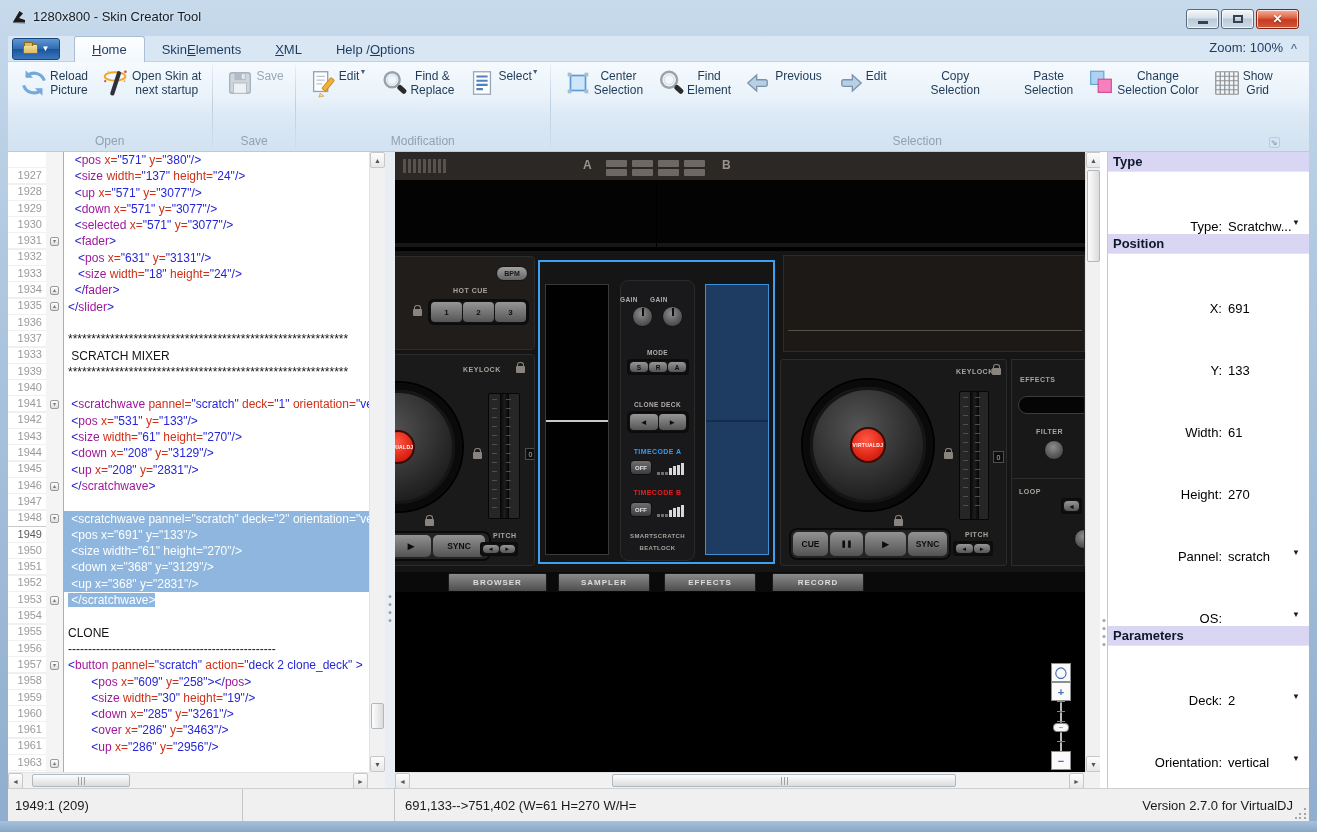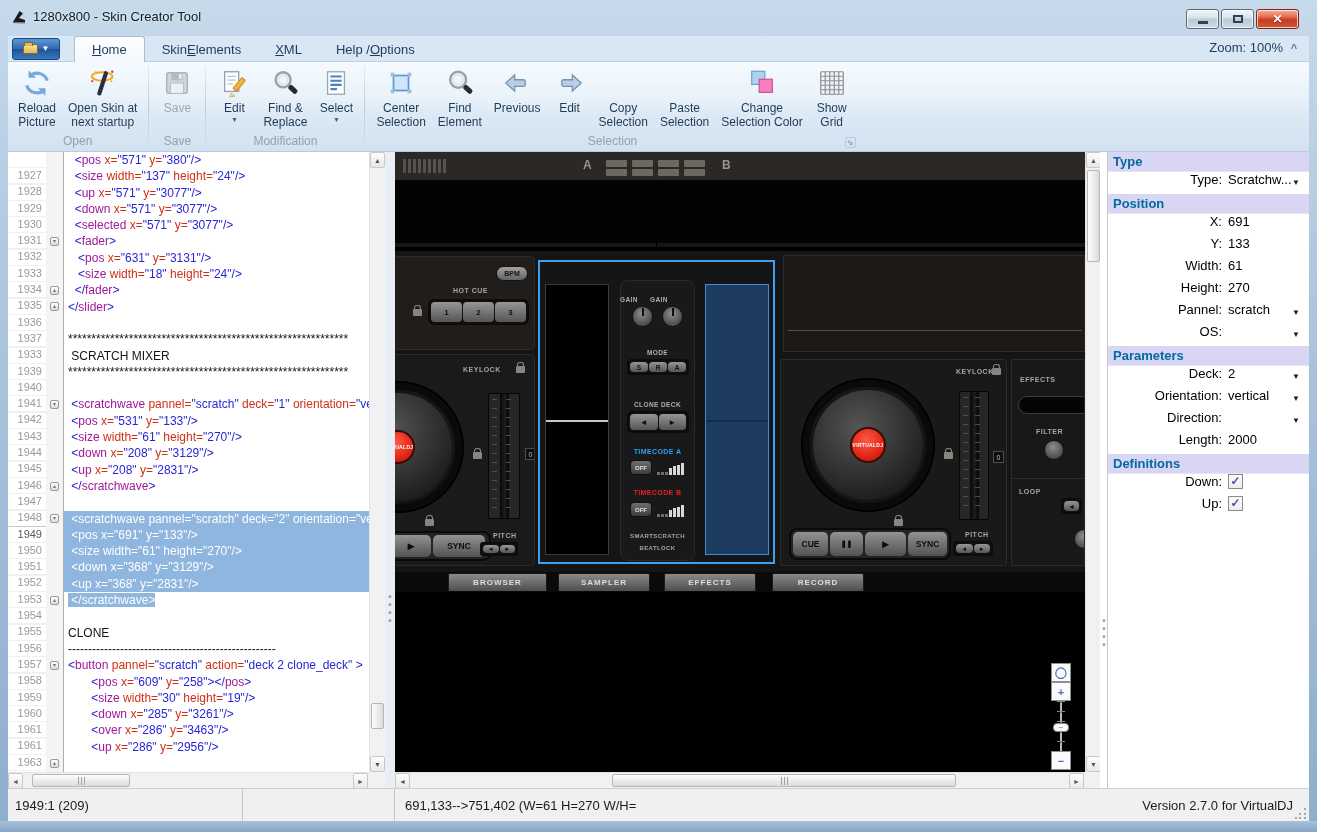--- a/index.html
+++ b/index.html
@@ -32,21 +32,21 @@
   .tab.active{background:linear-gradient(180deg,#fdfeff,#f3f8fd);border:1px solid #aabfd3;border-bottom:none;border-radius:3px 3px 0 0;}
   .zoom-area{position:absolute;right:26px;top:4px;font-size:13px;color:#1e3a5f;}
   .ribbon-collapse{position:absolute;right:8px;top:5px;width:14px;height:14px;color:#5a7a9a;font-size:11px;font-weight:bold;text-align:center;line-height:14px;}
 
   
   .ribbon{position:absolute;left:8px;top:62px;width:1301px;height:90px;
     background:linear-gradient(180deg,#f5fafe 0%,#e9f2fa 40%,#dcE9f5 60%,#d2e2f1 100%);
     border-bottom:1px solid #b9cbdc;display:flex;align-items:stretch;}
   .rgroup{display:flex;flex-direction:column;position:relative;padding:2px 4px 0 4px;}
   .rbtns{display:flex;flex:1;align-items:flex-start;}
-  .rbtn{display:flex;flex-direction:column;align-items:center;padding:3px 6px 0 6px;min-width:46px;}
+  .rbtn{display:flex;padding:3px 6px 0 6px;min-width:46px;}
   .ricon{width:32px;height:32px;display:flex;align-items:center;justify-content:center;}
   .ricon svg{width:30px;height:30px;}
   .rlabel{text-align:center;font-size:12px;color:#1f3a56;line-height:14px;margin-top:2px;}
   .rlabel span{display:block;}
   .rcaret{font-size:7px;color:#44607c;margin-top:1px;}
   .rbtn.disabled .rlabel{color:#9aa8b6;}
   .rglabel{text-align:center;font-size:12px;color:#93a1b0;height:18px;line-height:16px;}
   .rsep{width:1px;background:linear-gradient(180deg,rgba(180,200,218,.2),#bccfe0 50%,rgba(180,200,218,.2));margin:3px 1px;}
   .rlauncher{position:absolute;right:3px;bottom:3px;width:11px;height:11px;font-size:8px;color:#6a8096;line-height:10px;text-align:center;border:1px solid #b9cbdc;border-radius:2px;}
 
@@ -126,22 +126,22 @@
   .skin-tab{position:absolute;top:1px;height:18px;background:linear-gradient(180deg,#8a8a8a,#4e4e4e);border:1px solid #1a1a1a;border-bottom:none;border-radius:2px 2px 0 0;color:#dcdcdc;font-size:8px;font-weight:bold;letter-spacing:1px;display:flex;align-items:center;justify-content:center;}
   .skin-bottom{position:absolute;left:0;top:440px;width:690px;height:180px;background:#000;}
   .zoomctl{position:absolute;left:656px;top:511px;width:22px;height:110px;}
   .zbtn{position:absolute;left:0;width:20px;height:19px;background:#fafafa;border:1px solid #8e8e8e;color:#4a6fc0;font-size:11px;font-weight:bold;display:flex;align-items:center;justify-content:center;}
   .ztrack{position:absolute;left:9px;top:38px;width:2px;height:50px;background:repeating-linear-gradient(to bottom,#bbb 0 1px,#777 1px 2px,#bbb 2px 10px);}
   .ztrack::before{content:"";position:absolute;left:-3px;top:0;width:8px;height:100%;background:repeating-linear-gradient(to bottom,#888 0 1px,transparent 1px 10px);}
   .zthumb{position:absolute;left:2px;top:60px;width:16px;height:9px;background:#f8f8f8;border:1px solid #888;border-radius:4px;color:#4a6fc0;font-size:8px;line-height:7px;text-align:center;}
 
   
   .props{position:absolute;left:1099px;top:0;width:202px;height:636px;background:#fff;border-left:1px solid #c8c8c8;font-size:13px;}
-  .phead{height:20px;background:#d9d6f3;font-weight:bold;color:#0369a1;padding:2px 0 0 5px;border-bottom:1px solid #e6e4f6;}
-  .prow{height:22px;display:flex;align-items:flex-start;position:relative;}
+  .phead{height:20px;background:#d9d6f3;font-weight:bold;color:#0f172a;padding:2px 0 0 5px;border-bottom:1px solid #e6e4f6;}
+  .prow{height:22px;display:flex;align-items:flex-end;position:relative;margin-top:40px;}
   .plabel{width:114px;text-align:right;color:#000;flex:none;}
   .pvalue{margin-left:6px;color:#000;white-space:nowrap;}
   .parrow{position:absolute;right:9px;top:6px;font-size:8px;color:#1a1a1a;}
   .pcheck{margin-left:6px;width:15px;height:15px;border:1px solid #8a8a8a;background:linear-gradient(180deg,#fcfcfc,#ececec);color:#4055a8;font-size:12px;font-weight:bold;line-height:13px;text-align:center;}
 
   
   .statusbar{position:absolute;left:8px;top:788px;width:1301px;height:33px;background:#f0f0f0;border-top:1px solid #cfcfcf;display:flex;align-items:center;font-size:13px;color:#1a1a1a;}
   .scell{height:100%;display:flex;align-items:center;}
   .s1{width:235px;padding-left:7px;border-right:1px solid #c6c6c6;}
   .s2{width:152px;border-right:1px solid #c6c6c6;}

